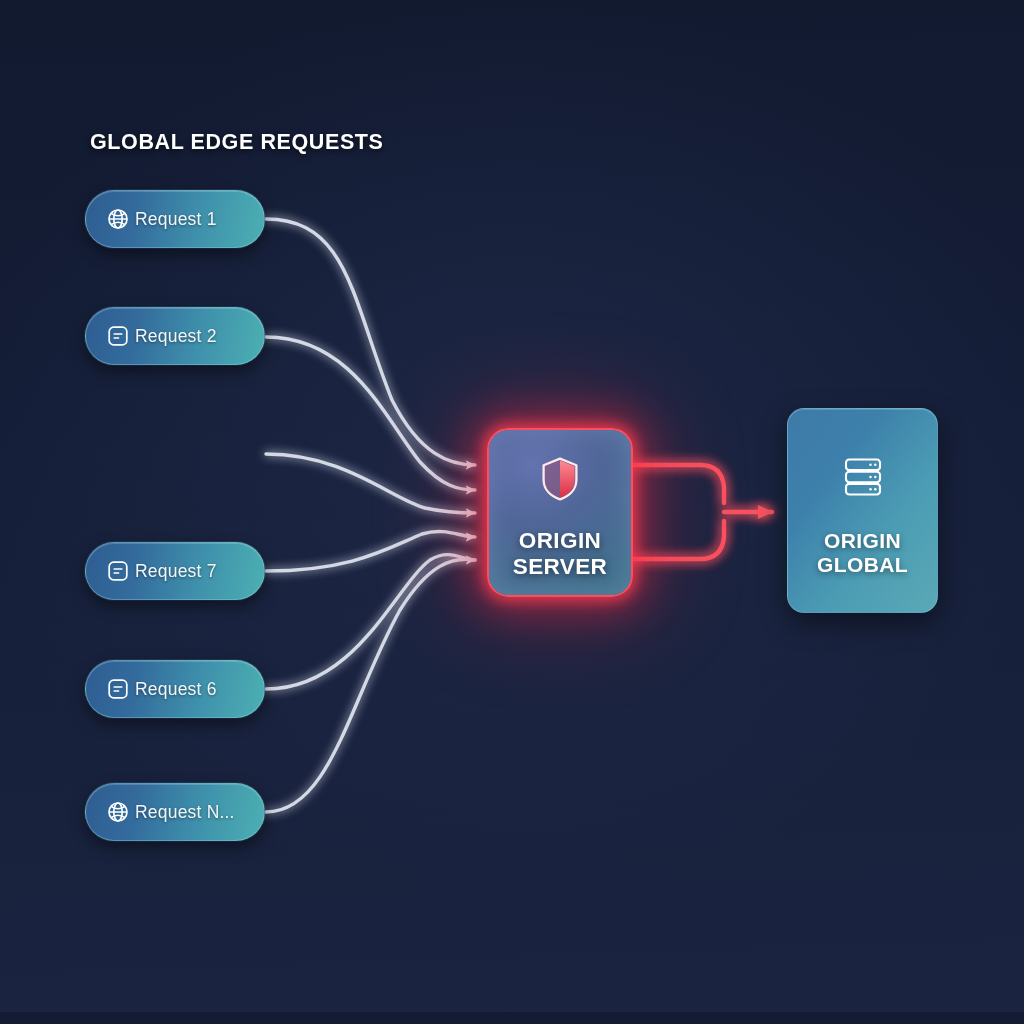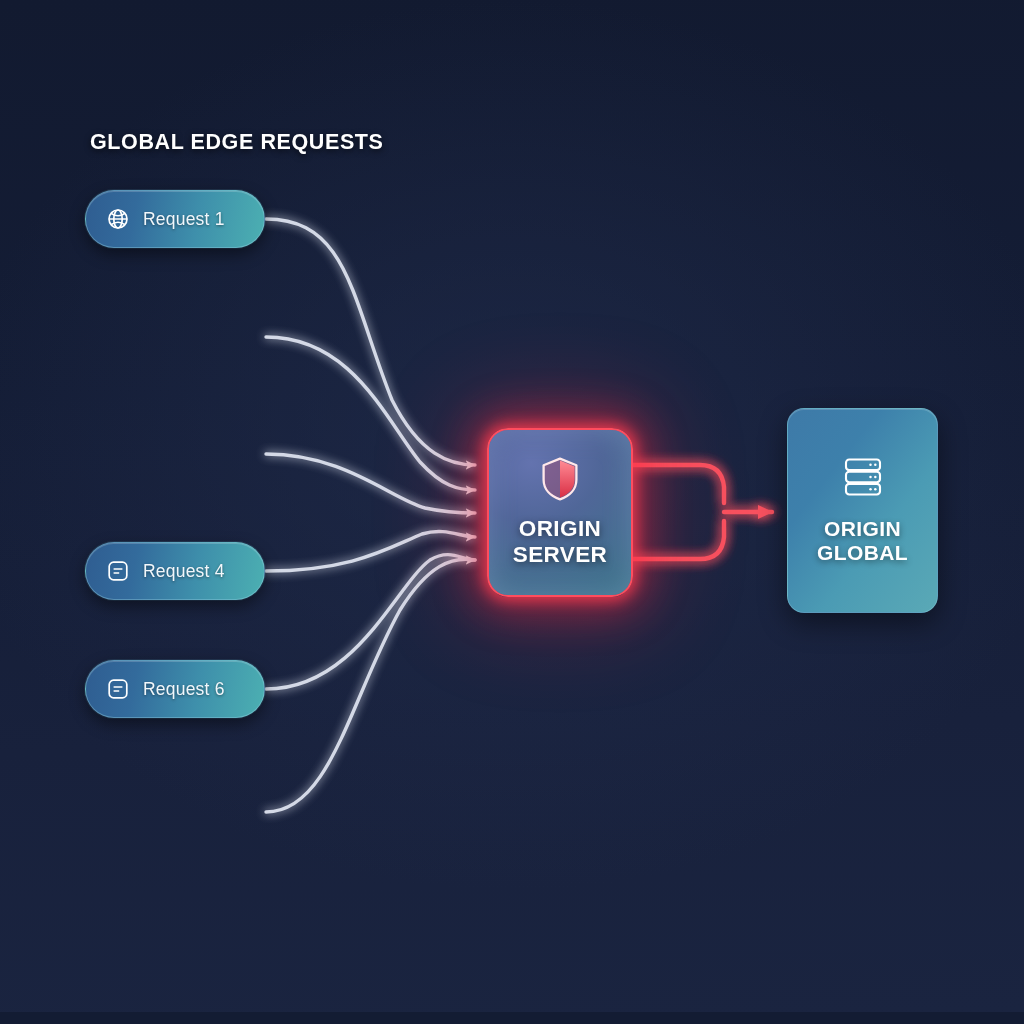--- a/index.html
+++ b/index.html
@@ -29,21 +29,21 @@
   .pill {
     position:absolute; left:85px; width:180px; height:58px;
     border-radius:29px;
     background:linear-gradient(102deg, #2f5d91 0%, #336b9c 28%, #3e8fab 62%, #4cb0b2 100%);
     border:1px solid rgba(150,215,230,0.40);
     box-shadow:
       0 6px 16px rgba(0,0,0,0.45),
       inset 0 1px 0 rgba(255,255,255,0.18),
       0 0 0 1px rgba(90,160,190,0.18);
     display:flex; align-items:center;
-    padding-left:20px; gap:13px;
+    padding-left:20px; gap:5px;
     overflow:hidden;
   }
   .pill .ico { width:24px; height:24px; flex:0 0 24px; display:block; }
   .pill .plabel {
     font-size:17.5px; color:#f2f7fb; font-weight:400;
     letter-spacing:0.2px; white-space:nowrap;
     text-shadow:0 1px 3px rgba(0,0,0,0.45);
   }
 
   
@@ -90,21 +90,21 @@
     text-shadow:0 2px 6px rgba(0,0,0,0.45);
   }
 
   
   #links-white, #links-red {
     position:absolute; left:0; top:0; width:1024px; height:1024px;
     pointer-events:none;
   }
   #links-red { z-index:1; }
   #links-white { z-index:0; }
-  #shield-node, #server-node { z-index:3; }
+  #shield-node, #server-node { z-index:3;gap:12px; }
   .pill { z-index:2; }
   #title { z-index:4; }
 </style>
 </head>
 <body>
 
 <div id="stage">
 
   <svg id="links-white" viewBox="0 0 1024 1024">
     <defs>
@@ -158,40 +158,58 @@
     <svg class="ico" viewBox="0 0 24 24" fill="none" stroke="#ffffff" stroke-width="1.7">
       <circle cx="12" cy="12" r="9"></circle>
       <line x1="3" y1="12" x2="21" y2="12"></line>
       <ellipse cx="12" cy="12" rx="4.2" ry="9"></ellipse>
       <path d="M5.2 6.4 A11 11 0 0 0 18.8 6.4"></path>
       <path d="M5.2 17.6 A11 11 0 0 1 18.8 17.6"></path>
     </svg>
     <span class="plabel">Request 1</span>
   </div>
 
-
-
-  <div class="pill" style="top:542px">
+  <div class="pill" style="top:307px">
     <svg class="ico" viewBox="0 0 24 24" fill="none" stroke="#ffffff" stroke-width="1.7">
       <rect x="3.2" y="3.2" width="17.6" height="17.6" rx="4.4"></rect>
       <line x1="7.6" y1="10" x2="16.4" y2="10"></line>
       <line x1="7.6" y1="14" x2="13.2" y2="14"></line>
     </svg>
-    <span class="plabel">Request 4</span>
-  </div>
-
-  <div class="pill" style="top:660px">
+    <span class="plabel">Request 2</span>
+  </div>
+
+
+  <div class="pill" style="top:542px">
     <svg class="ico" viewBox="0 0 24 24" fill="none" stroke="#ffffff" stroke-width="1.7">
       <rect x="3.2" y="3.2" width="17.6" height="17.6" rx="4.4"></rect>
       <line x1="7.6" y1="10" x2="16.4" y2="10"></line>
       <line x1="7.6" y1="14" x2="13.2" y2="14"></line>
     </svg>
+    <span class="plabel">Request 7</span>
+  </div>
+
+  <div class="pill" style="top:660px">
+    <svg class="ico" viewBox="0 0 24 24" fill="none" stroke="#ffffff" stroke-width="1.7">
+      <rect x="3.2" y="3.2" width="17.6" height="17.6" rx="4.4"></rect>
+      <line x1="7.6" y1="10" x2="16.4" y2="10"></line>
+      <line x1="7.6" y1="14" x2="13.2" y2="14"></line>
+    </svg>
     <span class="plabel">Request 6</span>
   </div>
 
+  <div class="pill" style="top:783px">
+    <svg class="ico" viewBox="0 0 24 24" fill="none" stroke="#ffffff" stroke-width="1.7">
+      <circle cx="12" cy="12" r="9"></circle>
+      <line x1="3" y1="12" x2="21" y2="12"></line>
+      <ellipse cx="12" cy="12" rx="4.2" ry="9"></ellipse>
+      <path d="M5.2 6.4 A11 11 0 0 0 18.8 6.4"></path>
+      <path d="M5.2 17.6 A11 11 0 0 1 18.8 17.6"></path>
+    </svg>
+    <span class="plabel">Request N...</span>
+  </div>
 
   <div id="shield-node">
     <svg class="sh-ico" viewBox="0 0 40 46">
       <defs>
         <linearGradient id="shdFill" x1="0" y1="0" x2="0" y2="1">
           <stop offset="0%" stop-color="#ff8a94"></stop>
           <stop offset="100%" stop-color="#d92f45"></stop>
         </linearGradient>
       </defs>
       <path d="M20 2.6 L36.4 9.2 L36.4 23.8 C36.4 33.4 29.4 40.2 20 43.4 C10.6 40.2 3.6 33.4 3.6 23.8 L3.6 9.2 Z" fill="rgba(200,60,85,0.30)" stroke="#ffe8ea" stroke-width="2.3" stroke-linejoin="round"></path>

